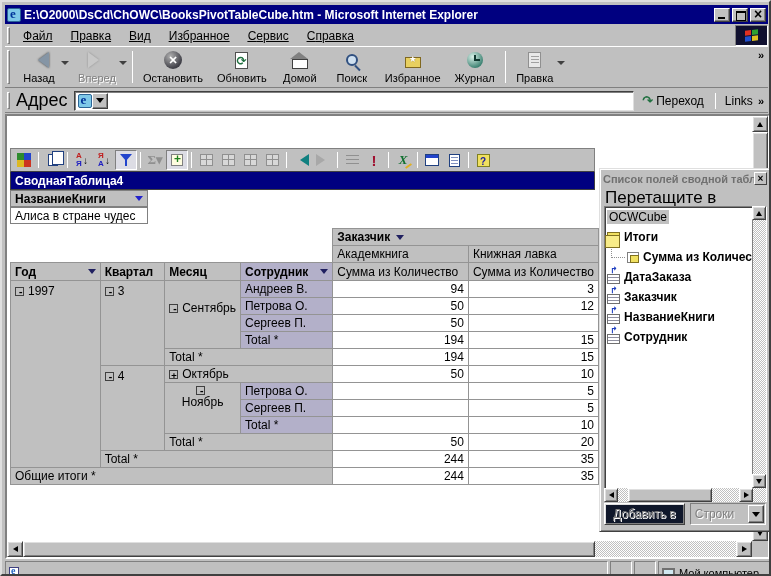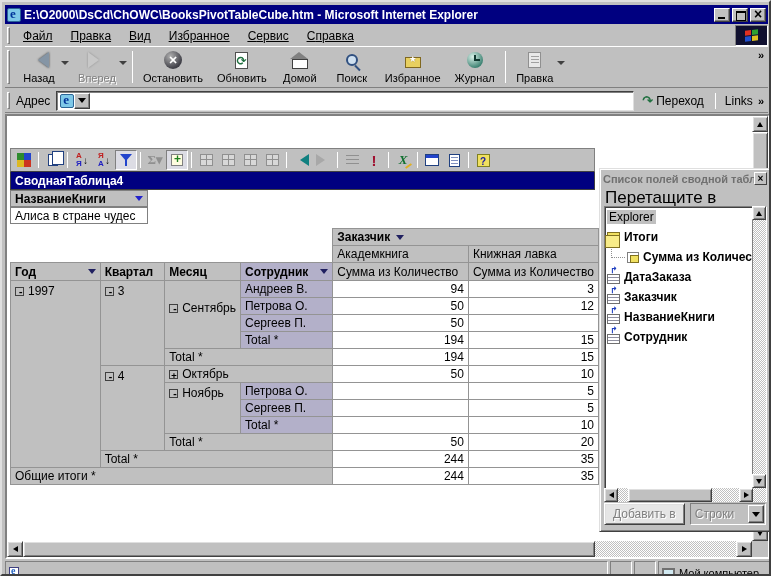--- a/index.html
+++ b/index.html
@@ -56,21 +56,21 @@
   .i-hist{width:16px;height:16px;border-radius:50%;background:radial-gradient(circle at 35% 30%,#d8f0e8,#3a8070 75%);position:relative;}
   .i-hist::before{content:"";position:absolute;left:7px;top:3px;width:2px;height:6px;background:#103830;}
   .i-hist::after{content:"";position:absolute;left:8px;top:7px;width:5px;height:2px;background:#103830;}
   .i-print{width:18px;height:10px;background:#d8d8d8;border:1px solid #404040;margin-top:6px;position:relative;}
   .i-print::before{content:"";position:absolute;left:3px;top:-5px;width:10px;height:5px;background:#fff;border:1px solid #404040;}
   .i-edit{width:13px;height:16px;background:#e8e8e8;border:1px solid #909090;position:relative;}
   .i-edit::before{content:"";position:absolute;left:2px;top:3px;width:8px;height:1px;background:#a0a0a0;box-shadow:0 3px 0 #a0a0a0,0 6px 0 #a0a0a0;}
 
   
   #addressbar{left:3px;top:87px;width:763px;height:24px;display:flex;align-items:center;border-bottom:1px solid #808080;}
-  #addr-label{font-size:12px;margin:0 6px 0 2px;}
+  #addr-label{font-size:18px;margin:0 6px 0 2px;}
   #addr-field{flex:1;height:20px;background:#fff;border:1px solid;border-color:#404040 #dfdfdf #dfdfdf #404040;box-shadow:inset 1px 1px 0 #808080;display:flex;align-items:center;padding-left:3px;position:relative;}
   #addr-field .txt{font-size:12px;white-space:nowrap;overflow:hidden;margin-left:4px;flex:1;}
   .combo-btn{width:16px;height:16px;background:#c0c0c0;border:1px solid;border-color:#fff #404040 #404040 #fff;box-shadow:inset -1px -1px 0 #808080;display:flex;align-items:center;justify-content:center;flex:none;margin-right:1px;}
   .combo-btn::before{content:"";width:0;height:0;border:4px solid transparent;border-top:5px solid #000;margin-top:4px;}
   #go-btn{display:flex;align-items:center;font-size:12px;padding:0 8px;white-space:nowrap;}
   .i-go{color:#207040;font-weight:bold;margin-right:3px;font-size:13px;}
   #links{display:flex;align-items:center;font-size:12px;padding:0 4px 0 6px;white-space:nowrap;}
   #links b{margin-left:5px;font-size:11px;}
 
   
@@ -161,21 +161,21 @@
   .ic-sum{width:12px;height:11px;background:#fff;border:1px solid #808080;}
   .ic-sum::before{content:"";position:absolute;left:2px;top:2px;width:7px;height:6px;background:#f0e060;border:1px solid #807020;}
   .ic-dim{width:13px;height:10px;background:#fff;border:1px solid #707070;margin-top:4px;}
   .ic-dim::before{content:"";position:absolute;left:0;right:0;top:2px;height:1px;background:#9090a0;box-shadow:0 3px 0 #9090a0;}
   .ic-dim::after{content:"↱";position:absolute;left:2px;top:-9px;font:bold 9px/9px "DejaVu Sans",sans-serif;color:#2040c0;}
   .treeline{width:14px;height:18px;border-left:1px dotted #909090;border-bottom:1px dotted #909090;margin:-8px 2px 8px 4px;flex:none;}
   #fl-vscroll{position:absolute;right:4px;top:37px;width:14px;height:296px;background:repeating-conic-gradient(#ffffff 0% 25%, #c0c0c0 0% 50%);background-size:2px 2px;border-left:1px solid #808080;}
   #fl-hscroll{position:absolute;left:4px;top:319px;width:149px;height:14px;background:repeating-conic-gradient(#ffffff 0% 25%, #c0c0c0 0% 50%);background-size:2px 2px;}
   .sbtn.small{width:14px;height:14px;}
   #fl-buttons{position:absolute;left:4px;bottom:6px;right:4px;display:flex;align-items:center;}
-  #fl-add{height:22px;padding:0 8px;background:#e5e5e5;border:1px solid;border-color:#fff #404040 #404040 #fff;box-shadow:inset 1px 1px 0 #dfdfdf,inset -1px -1px 0 #808080;font-size:12px;color:#808080;text-shadow:1px 1px 0 #fff;display:flex;align-items:center;}
+  #fl-add{height:22px;padding:0 8px;background:#0f172a;border:1px solid;border-color:#fff #404040 #404040 #fff;box-shadow:inset 1px 1px 0 #dfdfdf,inset -1px -1px 0 #808080;font-size:12px;color:#808080;text-shadow:1px 1px 0 #fff;display:flex;align-items:center;}
   #fl-combo{flex:1;height:22px;margin-left:5px;background:#c0c0c0;border:1px solid;border-color:#808080 #fff #fff #808080;display:flex;align-items:center;padding-left:4px;font-size:12px;color:#808080;text-shadow:1px 1px 0 #fff;}
   #fl-combo .combo-btn{margin-left:auto;height:18px;}
 
   
   #statusbar{left:3px;top:557px;width:765px;height:25px;display:flex;align-items:stretch;gap:2px;background:#c0c0c0;padding-top:2px;}
   .pane{border:1px solid;border-color:#808080 #fff #fff #808080;display:flex;align-items:center;padding:0 3px;font-size:11px;white-space:nowrap;overflow:hidden;}
   .pane.p1{flex:1;}
   .pane.p2,.pane.p3{width:22px;}
   .pane.p4{width:112px;}
   .doc-ico{width:10px;height:12px;background:#fff;border:1px solid #404080;position:relative;flex:none;margin-right:4px;}
@@ -505,21 +505,21 @@
               <span class="flexcell">
                 <span class="expbox plus"></span>
                 <span>Октябрь</span>
               </span>
             </td>
         <td class="val">50</td>
         <td class="val">10</td>
       </tr>
       <tr>
         <td class="hgray" rowspan="3" style="vertical-align:top;">
-              <span class="flexcell" style="margin-top:3px;">
+              <span class="flexcell" style="margin-top:3px;flex-direction:column;">
                 <span class="expbox minus"></span>
                 <span>Ноябрь</span>
               </span>
             </td>
         <td class="emp">Петрова О.</td>
         <td class="val"></td>
         <td class="val">5</td>
       </tr>
       <tr>
         <td class="emp">Сергеев П.</td>
@@ -551,21 +551,21 @@
   </div>
 
   <div id="fieldlist" class="abs">
     <div id="fl-title">
       <span class="t">Список полей сводной таблицы</span>
       <span id="fl-close">×</span>
     </div>
     <div id="fl-hint">Перетащите в таблицу</div>
     <div id="fl-list">
       <div class="flitem">
-          <span class="sel">Explorer</span>
+          <span class="sel">OCWCube</span>
         </div>
       <div class="flitem bold">
         <span class="flicon ic-totals"></span>
         <span>Итоги</span>
       </div>
       <div class="flitem bold">
         <span class="treeline"></span>
         <span class="flicon ic-sum"></span>
         <span>Сумма из Количество</span>
       </div>

